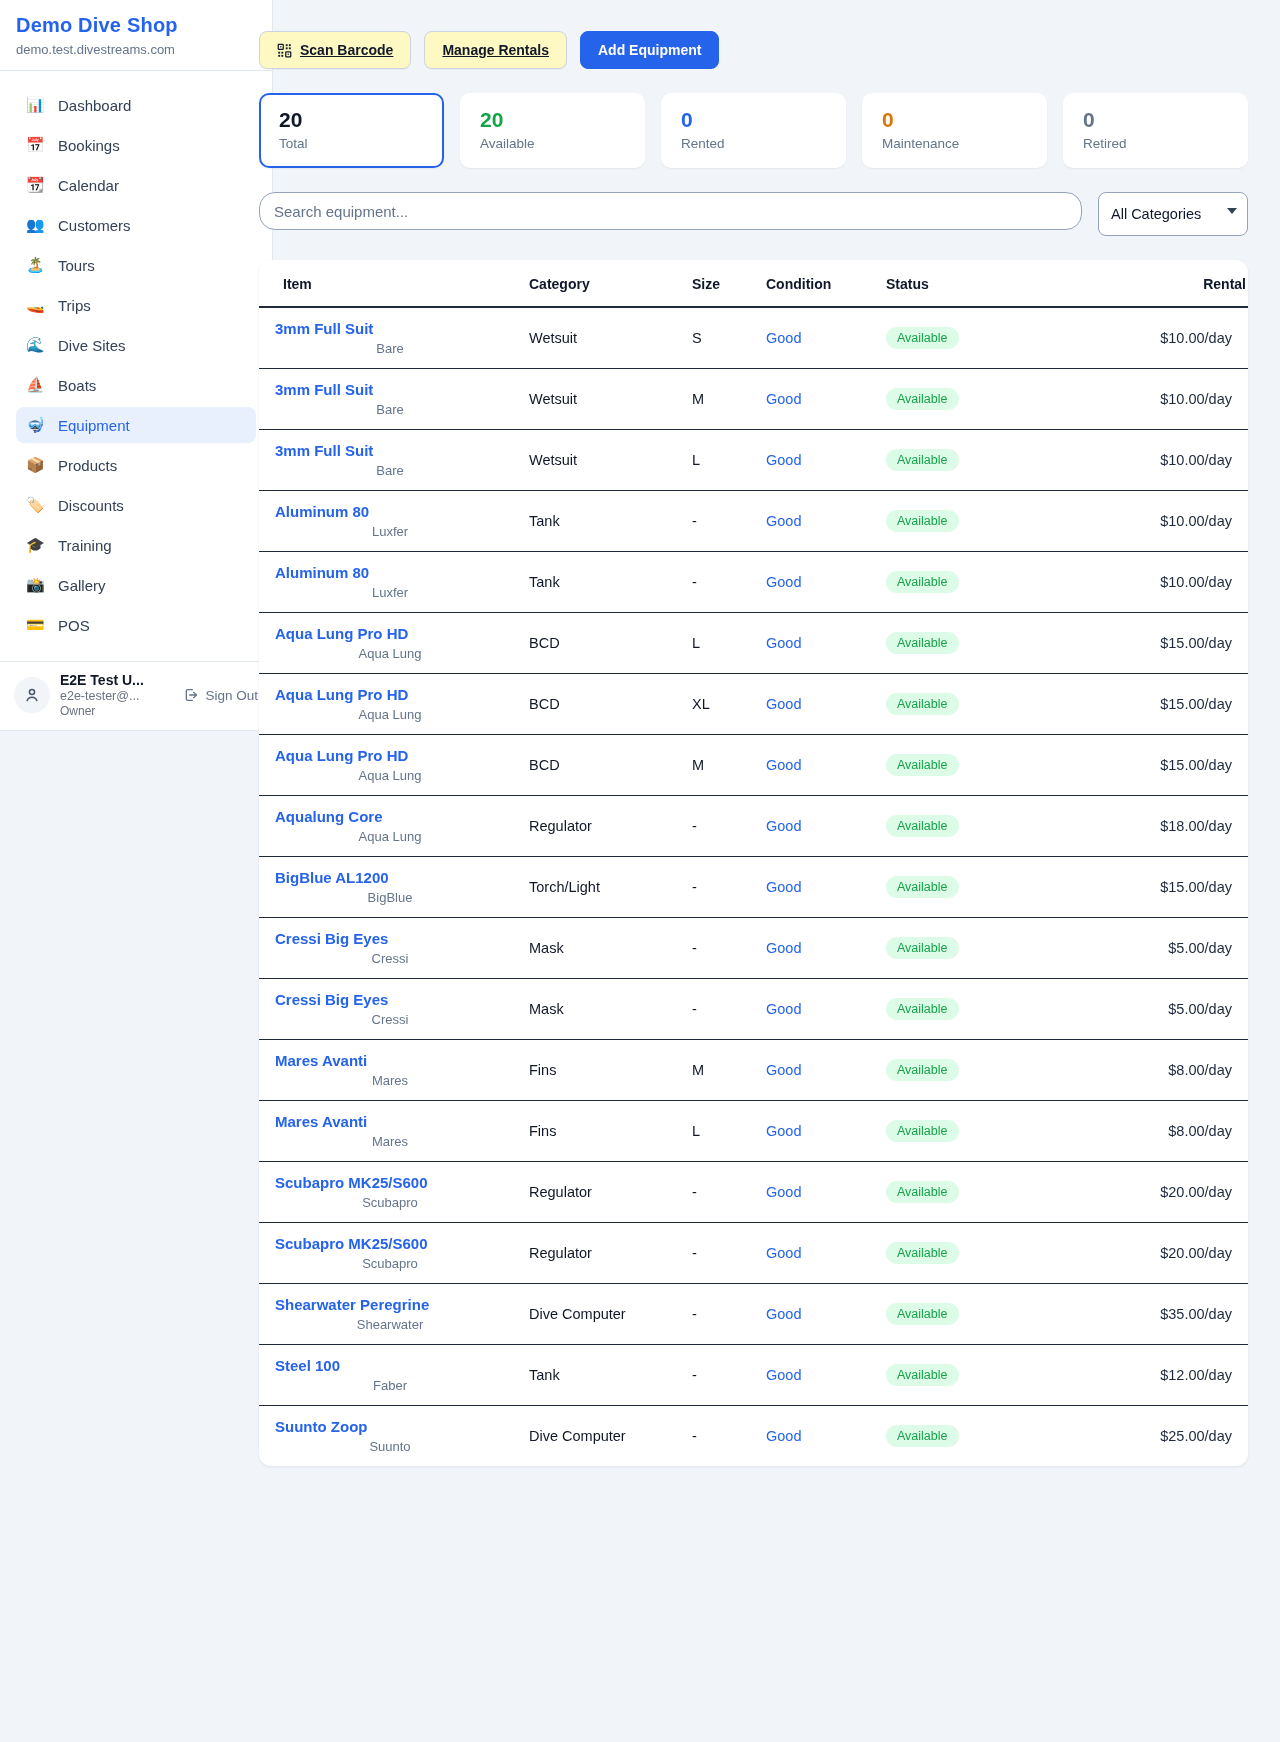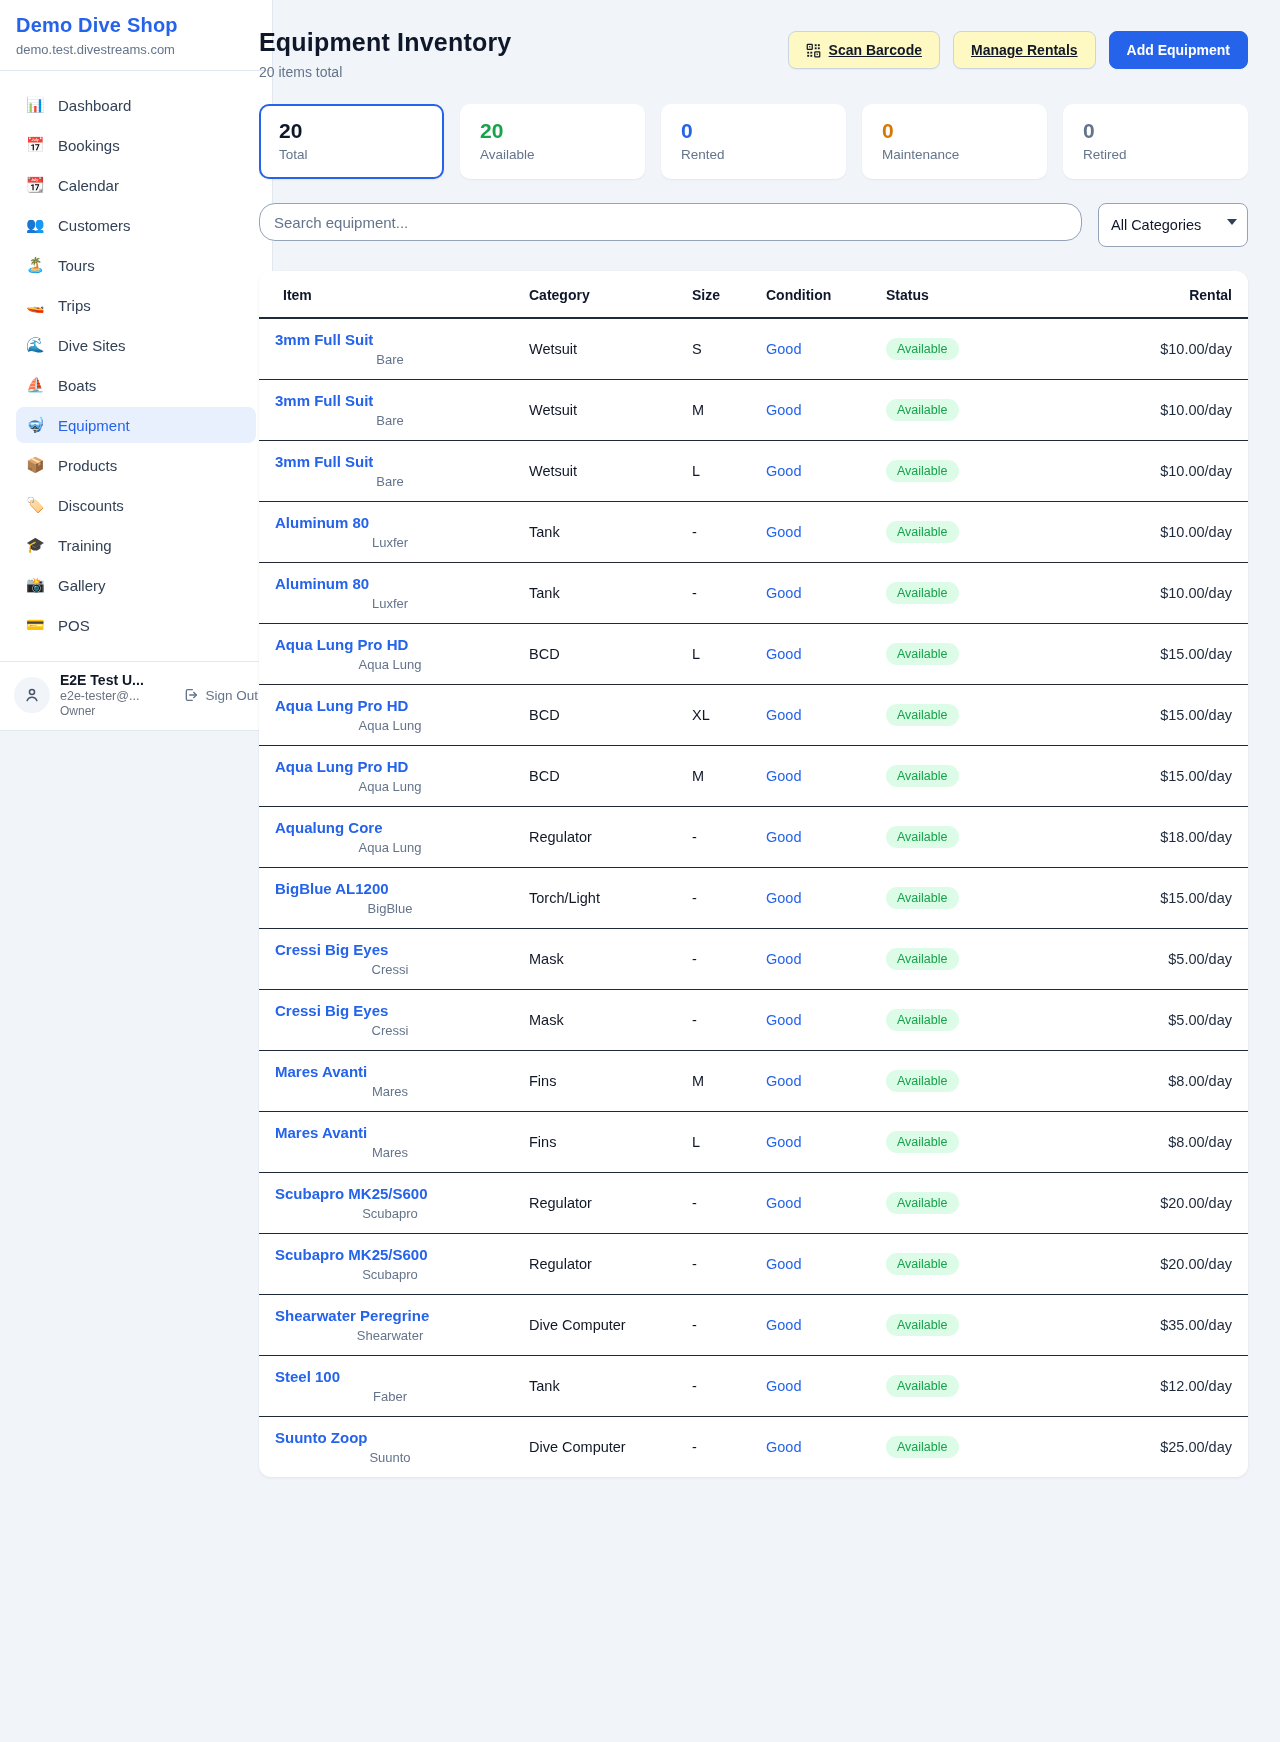--- a/index.html
+++ b/index.html
@@ -88,21 +88,21 @@
   .table-panel {
     margin-top:24px; background:#fff; border-radius:12px; overflow:hidden;
     box-shadow:0 1px 3px rgba(15,23,42,.08);
   }
   table { width:100%; border-collapse:collapse; }
   th {
     text-align:left; font-size:14px; font-weight:700; color:#0f172a;
     padding:16px 12px 14px; border-bottom:2px solid #1f2937;
   }
   th:first-child { padding-left:24px; }
-  th.col-rental { text-align:right; padding-right:16px; }
+  th.col-rental { text-align:right; padding-right:2px; }
   td { padding:12px; border-bottom:1px solid #1f2937; vertical-align:middle; }
   td:first-child { padding-left:16px; }
   tr:last-child td { border-bottom:none; }
   .item-name { font-size:15px; font-weight:600; color:#2563eb; cursor:pointer; }
   .item-brand { font-size:13px; color:#64748b; margin-top:4px;text-align:center; }
   .cell-plain { font-size:14.5px; color:#111827; }
   .cond-link { font-size:14.5px; color:#2563eb; cursor:pointer; }
   .badge {
     display:inline-block; background:#dcfce7; color:#16a34a; font-size:12.5px;
     font-weight:500; padding:4px 11px; border-radius:999px;
@@ -198,24 +198,20 @@
           <path d="M20 12H10"></path>
         </svg>
         <span>Sign Out</span>
       </button>
     </div>
   </aside>
 
   <main class="main">
 
     <div class="head-row">
-      <div>
-        <h1 class="page-title">Equipment Inventory</h1>
-        <div class="page-sub">20 items total</div>
-      </div>
       <div class="head-actions">
         <button class="btn btn-outline">
           <svg class="icon-svg" width="15" height="15" viewBox="0 0 24 24" fill="#111827">
             <rect x="2" y="2" width="8" height="8" rx="1" fill="none" stroke="#111827" stroke-width="2"></rect>
             <rect x="5" y="5" width="2" height="2"></rect>
             <rect x="14" y="2" width="3" height="3"></rect>
             <rect x="19" y="2" width="3" height="3"></rect>
             <rect x="14" y="7" width="3" height="3"></rect>
             <rect x="19" y="7" width="3" height="3"></rect>
             <rect x="2" y="14" width="3" height="3"></rect>

